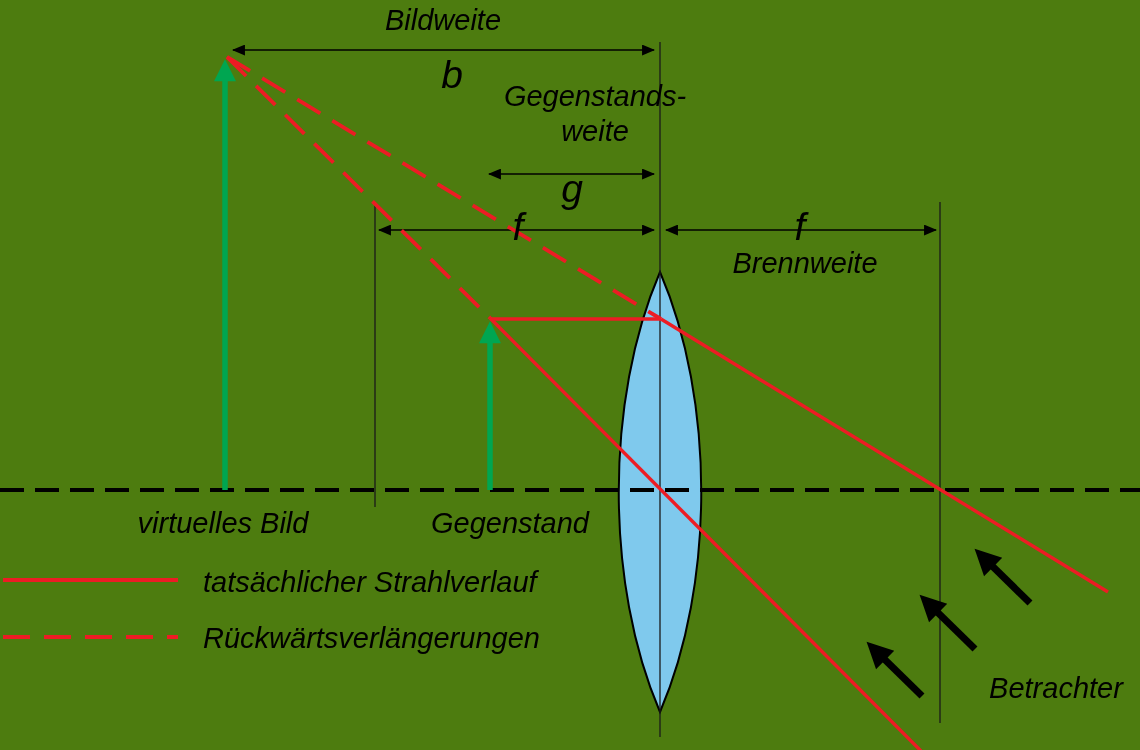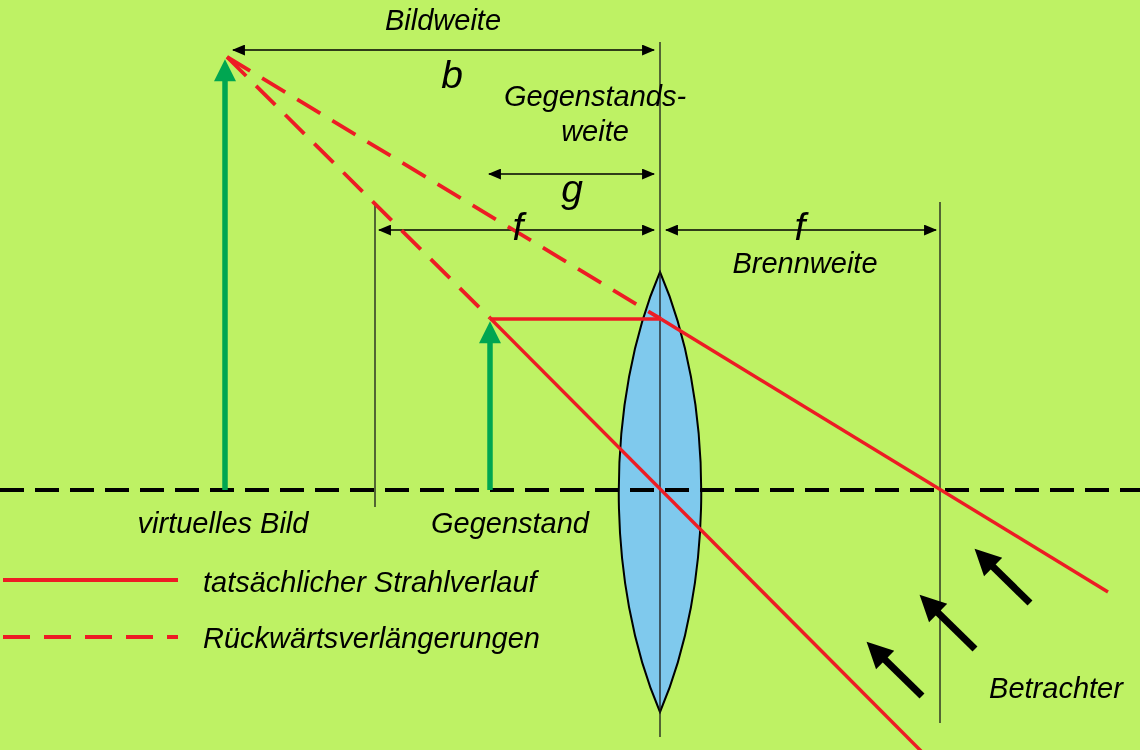--- a/index.html
+++ b/index.html
@@ -2,21 +2,21 @@
 <html style="--ray_red: #ed1c24; --arrow_green: #00a651; --lens_blue: #7fc9ed; --ink: #000000;"><head>
 <meta charset="utf-8">
 <style>
   :root{
     --ray_red:#ed1c24;
     --arrow_green:#00a651;
     --lens_blue:#7fc9ed;
     --ink:#000000;
   }
   html,body{margin:0;padding:0;background:#ffffff;}
-  .canvas{position:relative;width:1140px;height:750px;background:#bef264;overflow:hidden;}
+  .canvas{position:relative;width:1140px;height:750px;background:#4d7c0f;overflow:hidden;}
   svg{display:block;}
   text{font-family:"Liberation Sans","DejaVu Sans",sans-serif;font-style:italic;fill:var(--ink);}
   .lbl{font-size:29px;}
   .sym{font-size:39px;}
   .helper{stroke:#1a1a1a;stroke-width:1.3;}
   .axis{stroke:var(--ink);stroke-width:4;stroke-dasharray:24 11;}
   .dim{stroke:var(--ink);stroke-width:1.7;}
   .ray{stroke:var(--ray_red);stroke-width:3.4;fill:none;}
   .ray-dashed{stroke:var(--ray_red);stroke-width:3.8;stroke-dasharray:27 14;fill:none;}
   .green{stroke:var(--arrow_green);stroke-width:5.5;}

